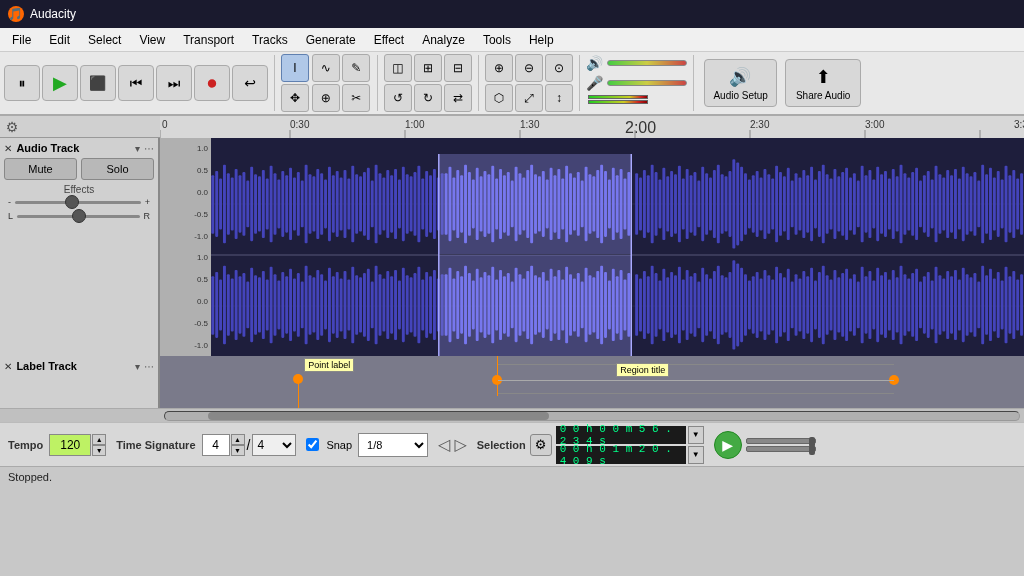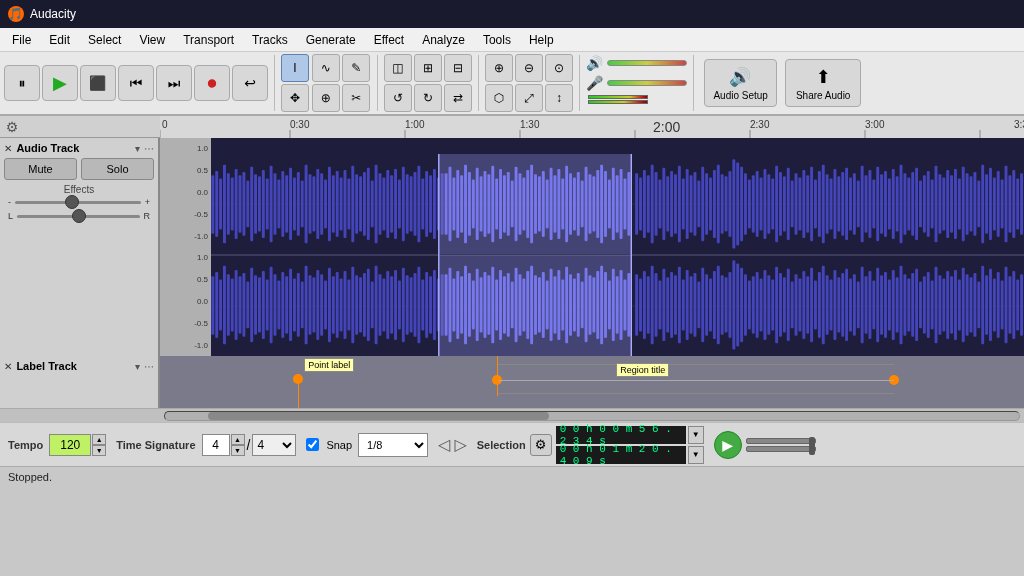--- a/index.html
+++ b/index.html
@@ -599,21 +599,21 @@
 </div>
 
 <div id="timeline-ruler" style="position:relative; height:22px; background:#d0d0d0; border-bottom:1px solid #999;">
   <div id="settings-btn" style="position:absolute; left:0; width:24px; height:22px; display:flex; align-items:center; justify-content:center; font-size:14px; color:#555; cursor:pointer;">⚙</div>
   <div style="position:absolute; left:160px; right:0; top:0; height:22px; background:#d8d8d8; overflow:hidden;">
 
     <div style="position:absolute; left:0px; top:0; height:22px; font-size:10px; color:#333; padding-top:3px; padding-left:2px;">0</div>
     <div style="position:absolute; left:130px; top:0; height:22px; font-size:10px; color:#333; padding-top:3px;">0:30</div>
     <div style="position:absolute; left:245px; top:0; height:22px; font-size:10px; color:#333; padding-top:3px;">1:00</div>
     <div style="position:absolute; left:360px; top:0; height:22px; font-size:10px; color:#333; padding-top:3px;">1:30</div>
-    <div style="position:absolute; left:493px; top:0; height:22px; font-size:14px; color:#333; padding-top:3px;">2:00</div>
+    <div style="position:absolute; left:465px; top:0; height:22px; font-size:16px; color:#333; padding-top:3px;">2:00</div>
     <div style="position:absolute; left:590px; top:0; height:22px; font-size:10px; color:#333; padding-top:3px;">2:30</div>
     <div style="position:absolute; left:705px; top:0; height:22px; font-size:10px; color:#333; padding-top:3px;">3:00</div>
     <div style="position:absolute; left:815px; top:0; height:22px; font-size:10px; color:#333; padding-top:3px;margin-left:39px;">3:3</div>
 
     <svg style="position:absolute; left:0; top:14px; width:100%; height:8px;">
       <line x1="0" y1="0" x2="0" y2="8" stroke="#888" stroke-width="1"></line>
       <line x1="130" y1="0" x2="130" y2="8" stroke="#888" stroke-width="1"></line>
       <line x1="245" y1="0" x2="245" y2="8" stroke="#888" stroke-width="1"></line>
       <line x1="360" y1="0" x2="360" y2="8" stroke="#888" stroke-width="1"></line>
       <line x1="475" y1="0" x2="475" y2="8" stroke="#888" stroke-width="1"></line>

